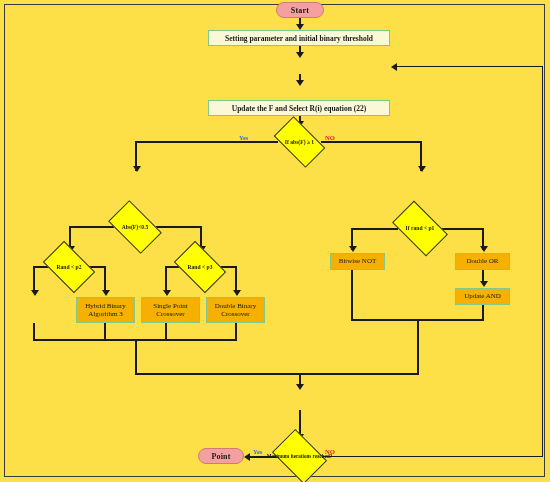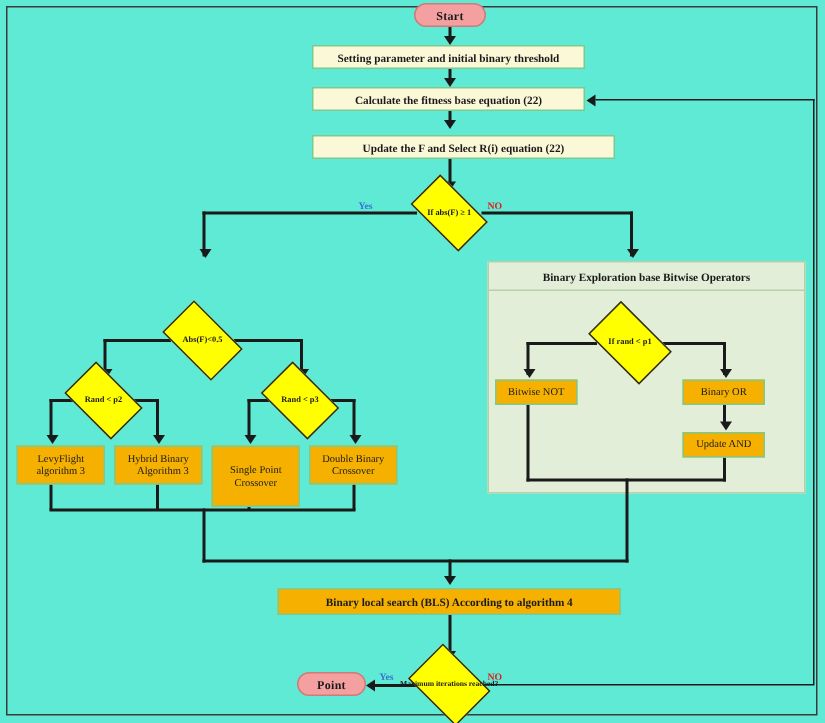--- a/index.html
+++ b/index.html
@@ -1,20 +1,20 @@
 <!DOCTYPE html>
 <html><head>
 <meta charset="utf-8">
 <style>
   html,body{margin:0;padding:0;background:#ffffff;}
   body{font-family:"Liberation Serif",serif;}
   #canvas{
     position:relative;
     width:550px;height:482px;
-    background:#5eead4;
+    background:#fde047;
     overflow:hidden;
   }
   .frame{
     position:absolute;
     left:4px;top:4px;
     width:541px;height:473px;
     border:1.5px solid #3a3a3a;
     box-sizing:border-box;
   }
   
@@ -116,26 +116,25 @@
   <div class="node term" style="left:276px;top:2px;width:48px;height:16px;">Start</div>
 
   <div class="ln lv" style="left:299.3px;top:18px;height:8px;"></div>
   <div class="arr arr-d" style="left:296px;top:24px;"></div>
 
   <div class="node proc" style="left:208px;top:30px;width:182px;height:16px;">Setting parameter and initial binary threshold</div>
 
   <div class="ln lv" style="left:299.3px;top:46px;height:8px;"></div>
   <div class="arr arr-d" style="left:296px;top:52px;"></div>
 
-  <div class="node proc" style="left:208px;top:58px;width:182px;height:16px;">Calculate the fitness base equation (22)</div>
 
   <div class="ln lv" style="left:299.3px;top:74px;height:8px;"></div>
   <div class="arr arr-d" style="left:296px;top:80px;"></div>
 
-  <div class="node proc" style="left:208px;top:90px;width:202px;height:16px;">Update the F and Select R(i) equation (22)</div>
+  <div class="node proc" style="left:208px;top:100px;width:182px;height:16px;">Update the F and Select R(i) equation (22)</div>
 
   <div class="ln lv" style="left:299.3px;top:102px;height:22px;"></div>
   <div class="arr arr-d" style="left:296px;top:121px;"></div>
 
   <div class="dia" style="left:277px;top:128px;width:45px;height:28px;">
     <div class="shape"></div>
     <div class="txt">If abs(F) ≥ 1</div>
   </div>
 
   <div class="elabel lab-yes" style="left:239px;top:134px;">Yes</div>
@@ -179,88 +178,78 @@
   <div class="lnb lvb" style="left:104px;top:266px;height:26px;"></div>
   <div class="arr arr-d" style="left:101.5px;top:290px;"></div>
 
   <div class="lnb lhb" style="left:165px;top:266px;width:15px;"></div>
   <div class="lnb lvb" style="left:165px;top:266px;height:26px;"></div>
   <div class="arr arr-d" style="left:162.5px;top:290px;"></div>
   <div class="lnb lhb" style="left:220px;top:266px;width:17px;"></div>
   <div class="lnb lvb" style="left:235px;top:266px;height:26px;"></div>
   <div class="arr arr-d" style="left:232.5px;top:290px;"></div>
 
-  <div class="node op" style="left:11px;top:297px;width:59px;height:26px;">
-    <span style="display:block;">
-      <span>LevyFlight</span><br>
-      <span>algorithm 3</span>
-    </span>
-  </div>
-  <div class="node op" style="left:76px;top:297px;width:59px;height:26px;text-align:right;">
+  <div class="node op" style="left:76px;top:297px;width:59px;height:26px;">
     <span style="display:block;">
       <span>Hybrid Binary</span><br>
       <span>Algorithm 3</span>
     </span>
   </div>
-  <div class="node op" style="left:141px;top:297px;width:59px;height:41px;">
+  <div class="node op" style="left:141px;top:297px;width:59px;height:26px;">
     <span style="display:block;">
       <span>Single Point</span><br>
       <span>Crossover</span>
     </span>
   </div>
   <div class="node op" style="left:206px;top:297px;width:59px;height:26px;">
     <span style="display:block;">
       <span>Double Binary</span><br>
       <span>Crossover</span>
     </span>
   </div>
 
   <div class="lnb lvb" style="left:33px;top:323px;height:17px;"></div>
   <div class="lnb lvb" style="left:104px;top:323px;height:17px;"></div>
   <div class="lnb lvb" style="left:165px;top:323px;height:17px;"></div>
   <div class="lnb lvb" style="left:235px;top:323px;height:17px;"></div>
   <div class="lnb lhb" style="left:33px;top:339px;width:204px;"></div>
   <div class="lnb lvb" style="left:135px;top:339px;height:36px;"></div>
   <div class="lnb lhb" style="left:135px;top:373px;width:165px;"></div>
 
-  <div class="panel" style="left:325px;top:174px;width:212px;height:155px;">
-    <div class="panel-title">Binary Exploration base Bitwise Operators</div>
-  </div>
 
   <div class="dia" style="left:396px;top:213px;width:48px;height:31px;">
     <div class="shape"></div>
     <div class="txt">If rand &lt; p1</div>
   </div>
 
   <div class="lnb lhb" style="left:351px;top:228px;width:47px;"></div>
   <div class="lnb lvb" style="left:351px;top:228px;height:22px;"></div>
   <div class="arr arr-d" style="left:348.5px;top:246px;"></div>
 
   <div class="lnb lhb" style="left:442px;top:228px;width:42px;"></div>
   <div class="lnb lvb" style="left:482px;top:228px;height:22px;"></div>
   <div class="arr arr-d" style="left:479.5px;top:246px;"></div>
 
   <div class="node op" style="left:330px;top:253px;width:55px;height:17px;">Bitwise NOT</div>
-  <div class="node op" style="left:455px;top:253px;width:55px;height:17px;">Binary OR</div>
+  <div class="node op" style="left:455px;top:253px;width:55px;height:17px;">Double OR</div>
 
   <div class="lnb lvb" style="left:482px;top:270px;height:14px;"></div>
   <div class="arr arr-d" style="left:479.5px;top:281px;"></div>
 
   <div class="node op" style="left:455px;top:288px;width:55px;height:17px;">Update AND</div>
 
   <div class="lnb lvb" style="left:351px;top:270px;height:51px;"></div>
   <div class="lnb lvb" style="left:482px;top:305px;height:16px;"></div>
   <div class="lnb lhb" style="left:351px;top:319px;width:133px;"></div>
   <div class="lnb lvb" style="left:417px;top:319px;height:56px;"></div>
   <div class="lnb lhb" style="left:300px;top:373px;width:119px;"></div>
 
   <div class="lnb lvb" style="left:299.3px;top:373px;height:14px;"></div>
   <div class="arr arr-d" style="left:296px;top:384px;"></div>
 
-  <div class="node proc-orange" style="left:185px;top:392px;width:229px;height:18px;">Binary local search (BLS) According to algorithm 4</div>
 
   <div class="lnb lvb" style="left:299.3px;top:410px;height:27px;"></div>
   <div class="arr arr-d" style="left:296px;top:434px;"></div>
 
   <div class="dia" style="left:277px;top:440px;width:45px;height:33px;">
     <div class="shape"></div>
     <div class="txt" style="font-size:5.1px;">Maximum iterations reached?</div>
   </div>
 
   <div class="elabel lab-yes" style="left:253px;top:448px;">Yes</div>

